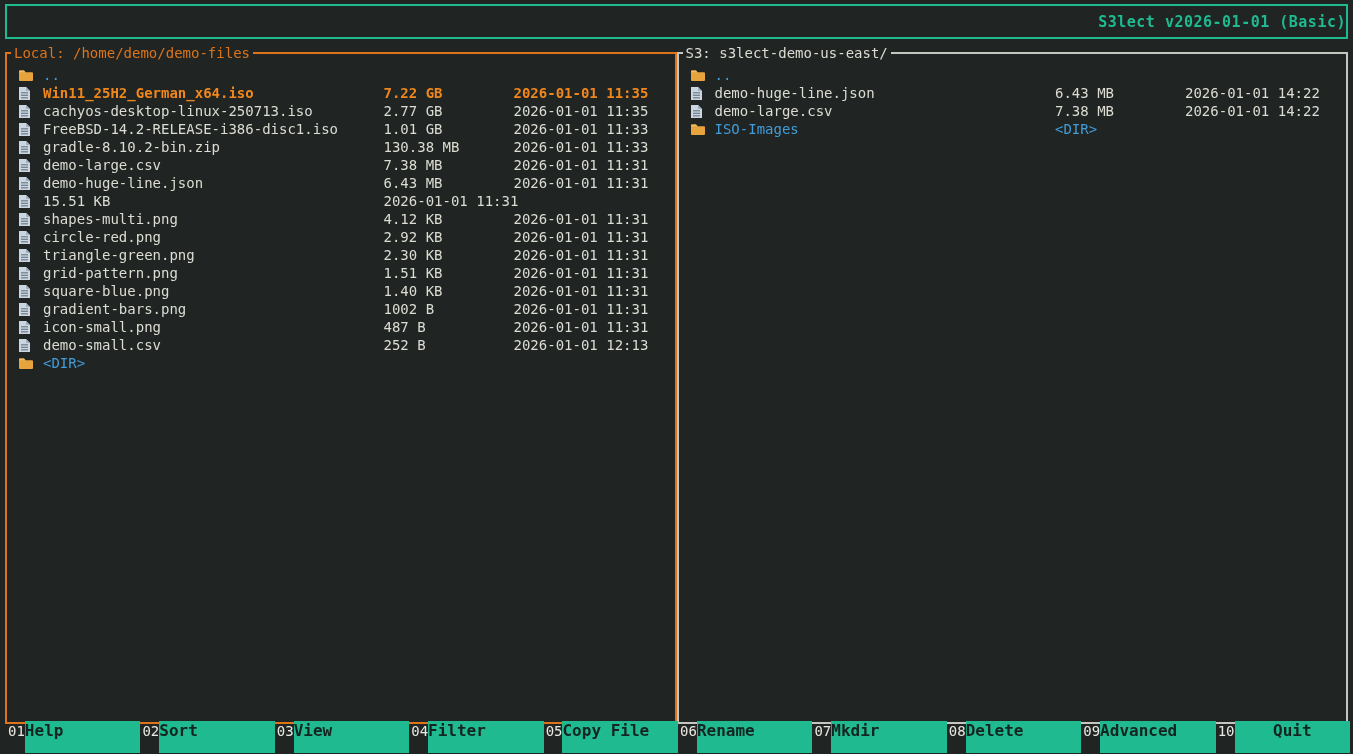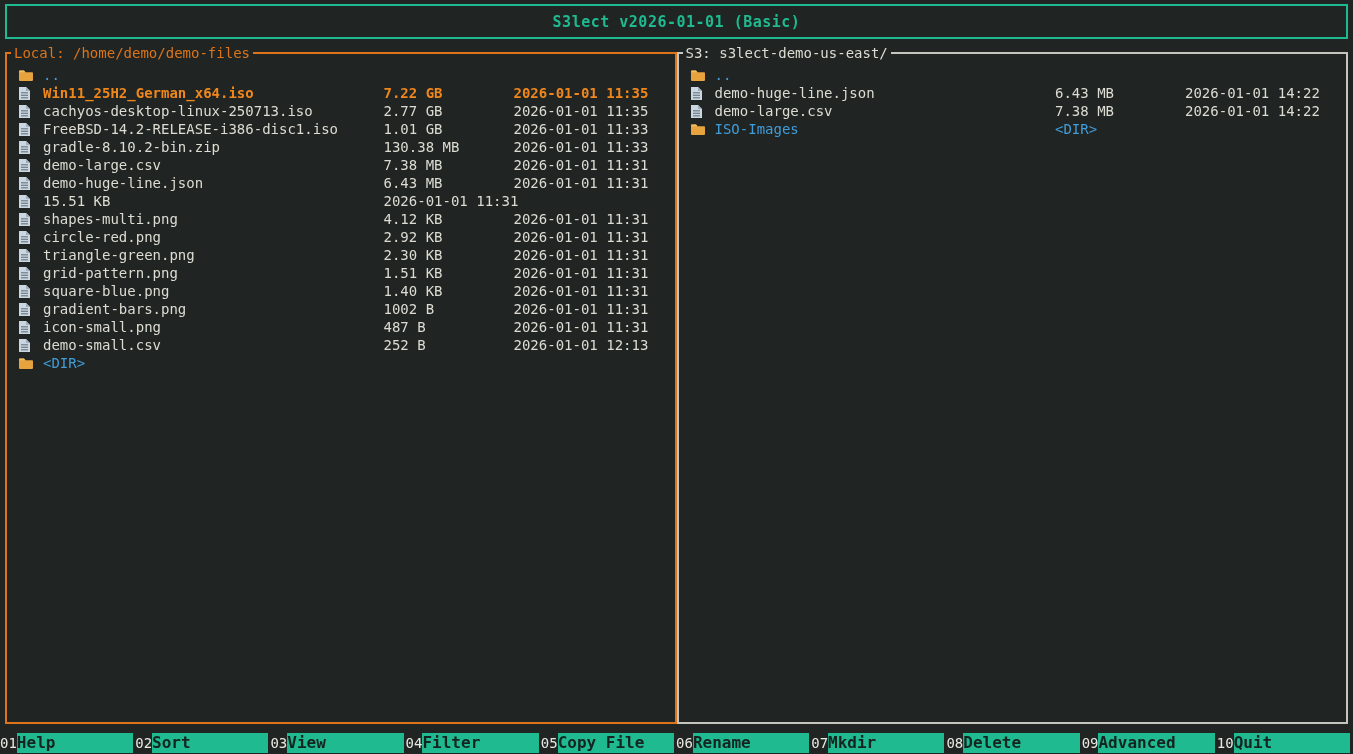--- a/index.html
+++ b/index.html
@@ -6,21 +6,21 @@
   body {
     width:1353px; height:754px; position:relative; overflow:hidden;
     background: var(--background, #202524);
     font-family: "DejaVu Sans Mono", "Liberation Mono", monospace;
   }
 
   
   .titlebar {
     position:absolute; left:5px; top:4px; right:5px; height:35px;
     box-sizing:border-box; border:2px solid var(--accent-green);
-    display:flex; align-items:center; justify-content:center;
+    display:flex; align-items:center; justify-content:flex-end;
     color:var(--accent-green); font-size:15px; font-weight:bold;
     letter-spacing:0.5px;
   }
 
   
   .panels {
     position:absolute; left:5px; right:5px; top:52px; bottom:30px;
     display:flex; 
   }
   .panel { flex:1 1 0; position:relative; box-sizing:border-box; border:2px solid; }
@@ -41,26 +41,26 @@
   }
   .row .icon { display:flex; align-items:center; padding-left:6px; }
   .row .name { overflow:hidden; }
   .row .size, .row .date { text-align:left; }
   .row.dir .name, .row.dir .size { color: var(--dir-blue); }
   .row.selected { font-weight:bold; }
   .row.selected .name, .row.selected .size, .row.selected .date { color: var(--selected-orange); }
 
   
   .fkbar {
-    position:absolute; left:0; right:0; bottom:1px; height:20px;
+    position:absolute; left:8px; right:0; bottom:1px; height:32px;
     display:flex;
     margin-top:23px;
   }
   .fk { flex:1 1 0; display:flex; margin-right:2px; cursor:default; }
-  .fk:last-child { margin-right:3px; }
+  .fk:last-child { margin-right:3px;text-align:center; }
   .fk-num {
     color:#e9e9e1; font-size:14px; line-height:20px; white-space:pre;
   }
   .fk-label {
     flex:1 1 auto; background: var(--accent-green);
     color: var(--fkey-label-text); font-size:16px; line-height:20px; white-space:pre;font-weight:bold;
   }
 </style>
 </head>
 <body style="--background: #202524; --accent-green: #1fba90; --accent-orange: #dd7419; --selected-orange: #f0871c; --dir-blue: #419cd8; --text: #dcdcd2; --inactive-border: #c6c6c0; --folder-icon: #e6a33e; --folder-icon-tab: #f2bc61; --file-icon: #ccd6e0; --file-icon-fold: #9fb0bd; --file-icon-lines: #6b7d8a; --fkey-label-text: #142421;">

